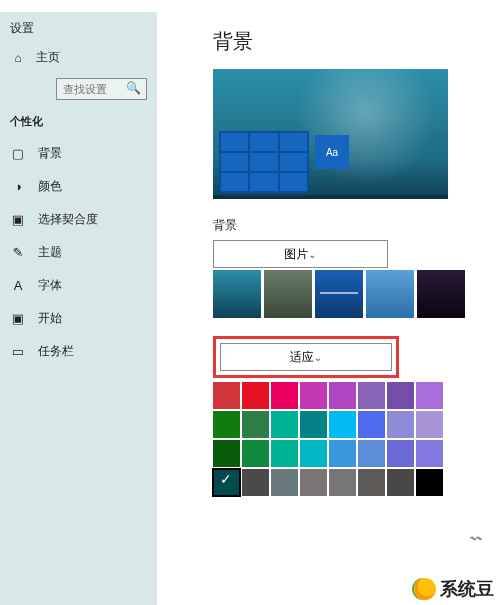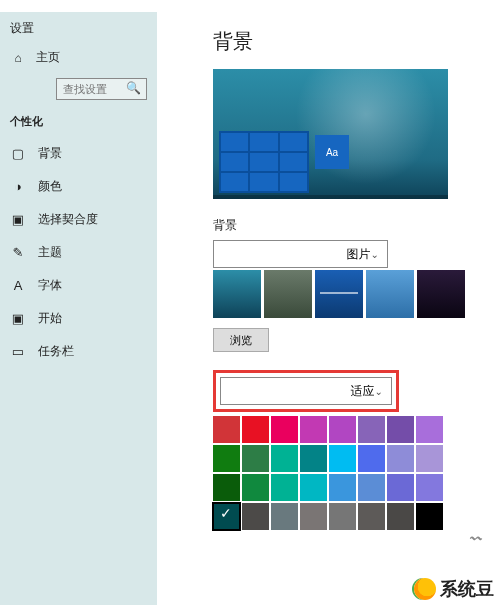--- a/index.html
+++ b/index.html
@@ -20,21 +20,21 @@
 .page-title { font-size: 20px; font-weight: 300; color: #222; margin: 20px 0 14px; }
 
 .preview { width: 235px; height: 130px; background: linear-gradient(180deg,#2c8ea8 0%,#1f6b84 70%,#0e4258 100%); position: relative; overflow: hidden; }
 .preview .water { position: absolute; inset: 0; background: radial-gradient(circle at 65% 35%, rgba(255,255,255,.3), transparent 40%); }
 .preview .tiles { position: absolute; left: 6px; bottom: 6px; width: 90px; height: 62px; background: #0a4f9c; display: grid; grid-template-columns: repeat(3,1fr); grid-template-rows: repeat(3,1fr); gap: 2px; padding: 2px; }
 .preview .tiles div { background: #1666c0; }
 .preview .aa { position: absolute; left: 102px; bottom: 30px; width: 34px; height: 34px; background: #1666c0; color: #fff; font-size: 10px; display: flex; align-items: center; justify-content: center; }
 .preview .bar { position: absolute; left: 0; bottom: 0; width: 100%; height: 4px; background: rgba(0,0,0,.25); }
 
 .field-label { font-size: 12px; color: #222; margin: 18px 0 6px; }
-.dropdown { width: 175px; height: 28px; border: 1px solid #888; background: #fff; display: flex; align-items: center; justify-content: flex-end; padding: 12px 8px; font-size: 12px; cursor: pointer; }
+.dropdown { width: 175px; height: 28px; border: 1px solid #888; background: #fff; display: flex; align-items: center; justify-content: center; padding: 12px 8px; font-size: 12px; cursor: pointer; }
 .dropdown .chev { font-size: 10px; color: #555; }
 
 .thumbs { display: flex; gap: 3px; margin-top: 2px; }
 .thumb { width: 48px; height: 48px; cursor: pointer; }
 .t0 { background: linear-gradient(#2c8ea8,#0e4258); }
 .t1 { background: linear-gradient(#6a7a6a,#3a4a3a); }
 .t2 { background: linear-gradient(#1a5fb4,#0b3a72); position: relative; }
 .t2::after { content: ""; position: absolute; left: 10%; top: 45%; width: 80%; height: 2px; background: rgba(255,255,255,.6); }
 .t3 { background: linear-gradient(#5aa0d8,#2d6fa8); }
 .t4 { background: linear-gradient(#2a1a3a,#0a0512); }
@@ -125,21 +125,20 @@
     <span class="chev">⌄</span>
   </div>
 
   <div class="thumbs">
     <div class="thumb t0"></div>
     <div class="thumb t1"></div>
     <div class="thumb t2"></div>
     <div class="thumb t3"></div>
     <div class="thumb t4"></div>
   </div>
-  <div class="browse-btn">浏览</div>
 
   <div class="fit-block">
     <div class="highlight-box">
       <div class="dropdown" style="width:100%; border-color:#888;">
         <span>适应</span>
         <span class="chev">⌄</span>
       </div>
     </div>
   </div>
 

